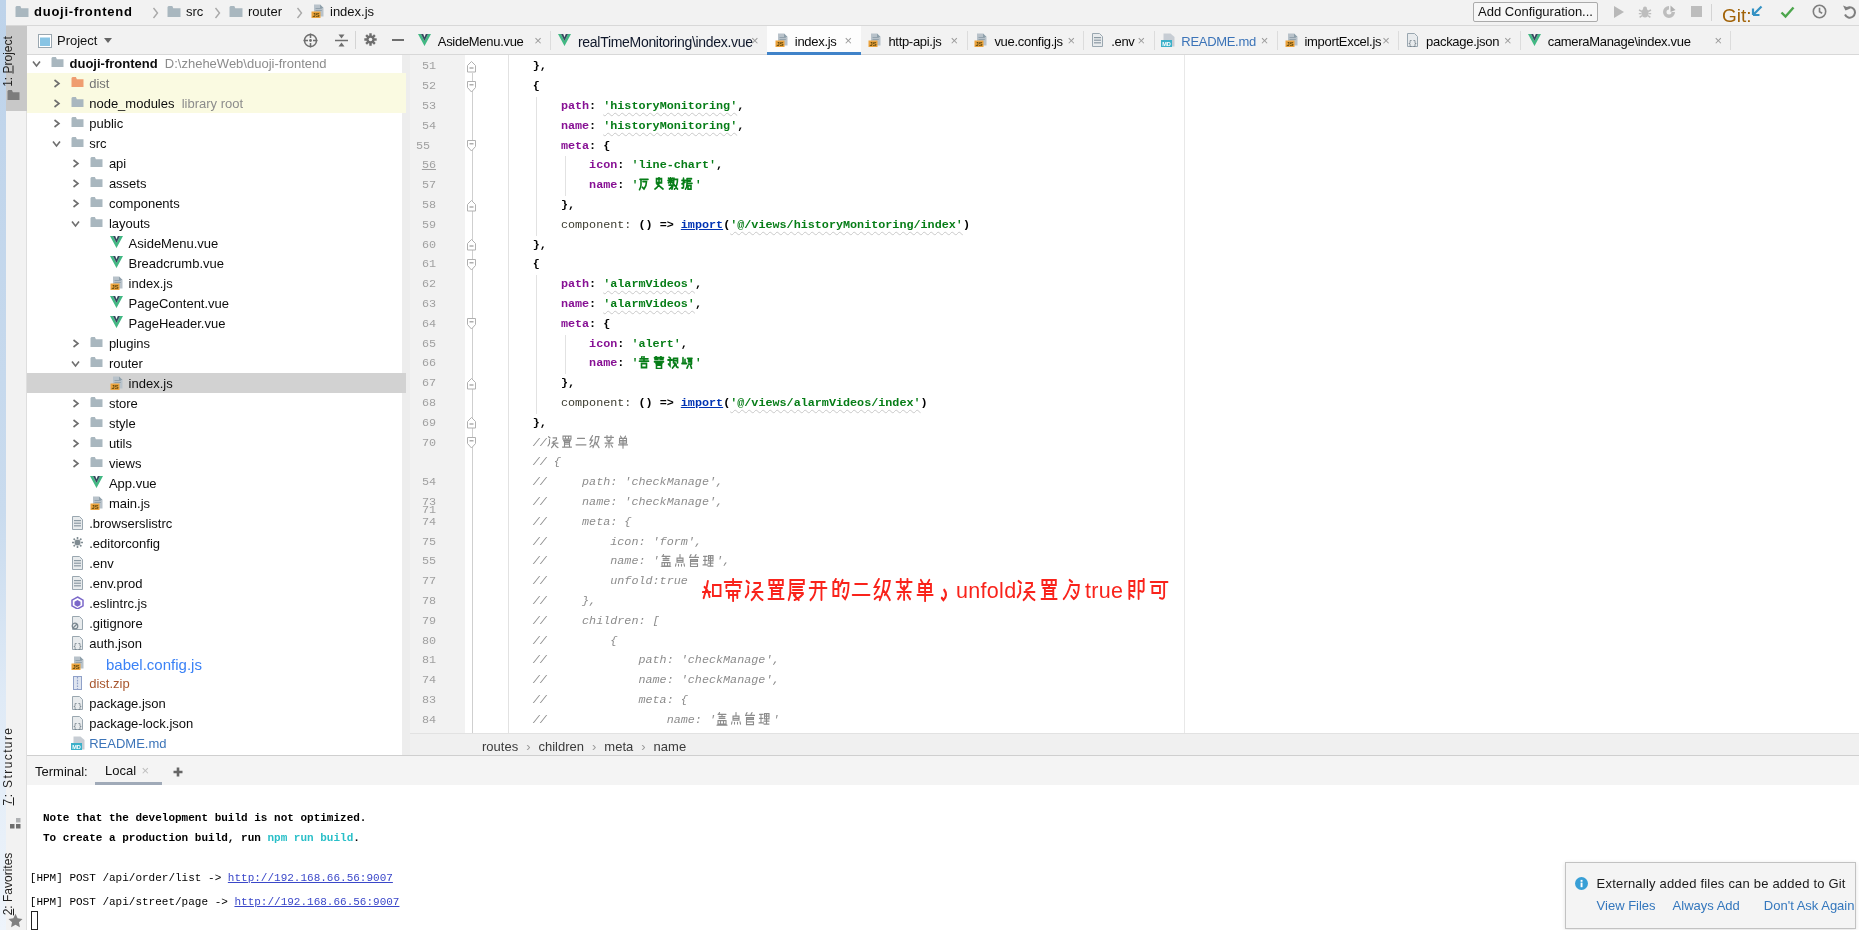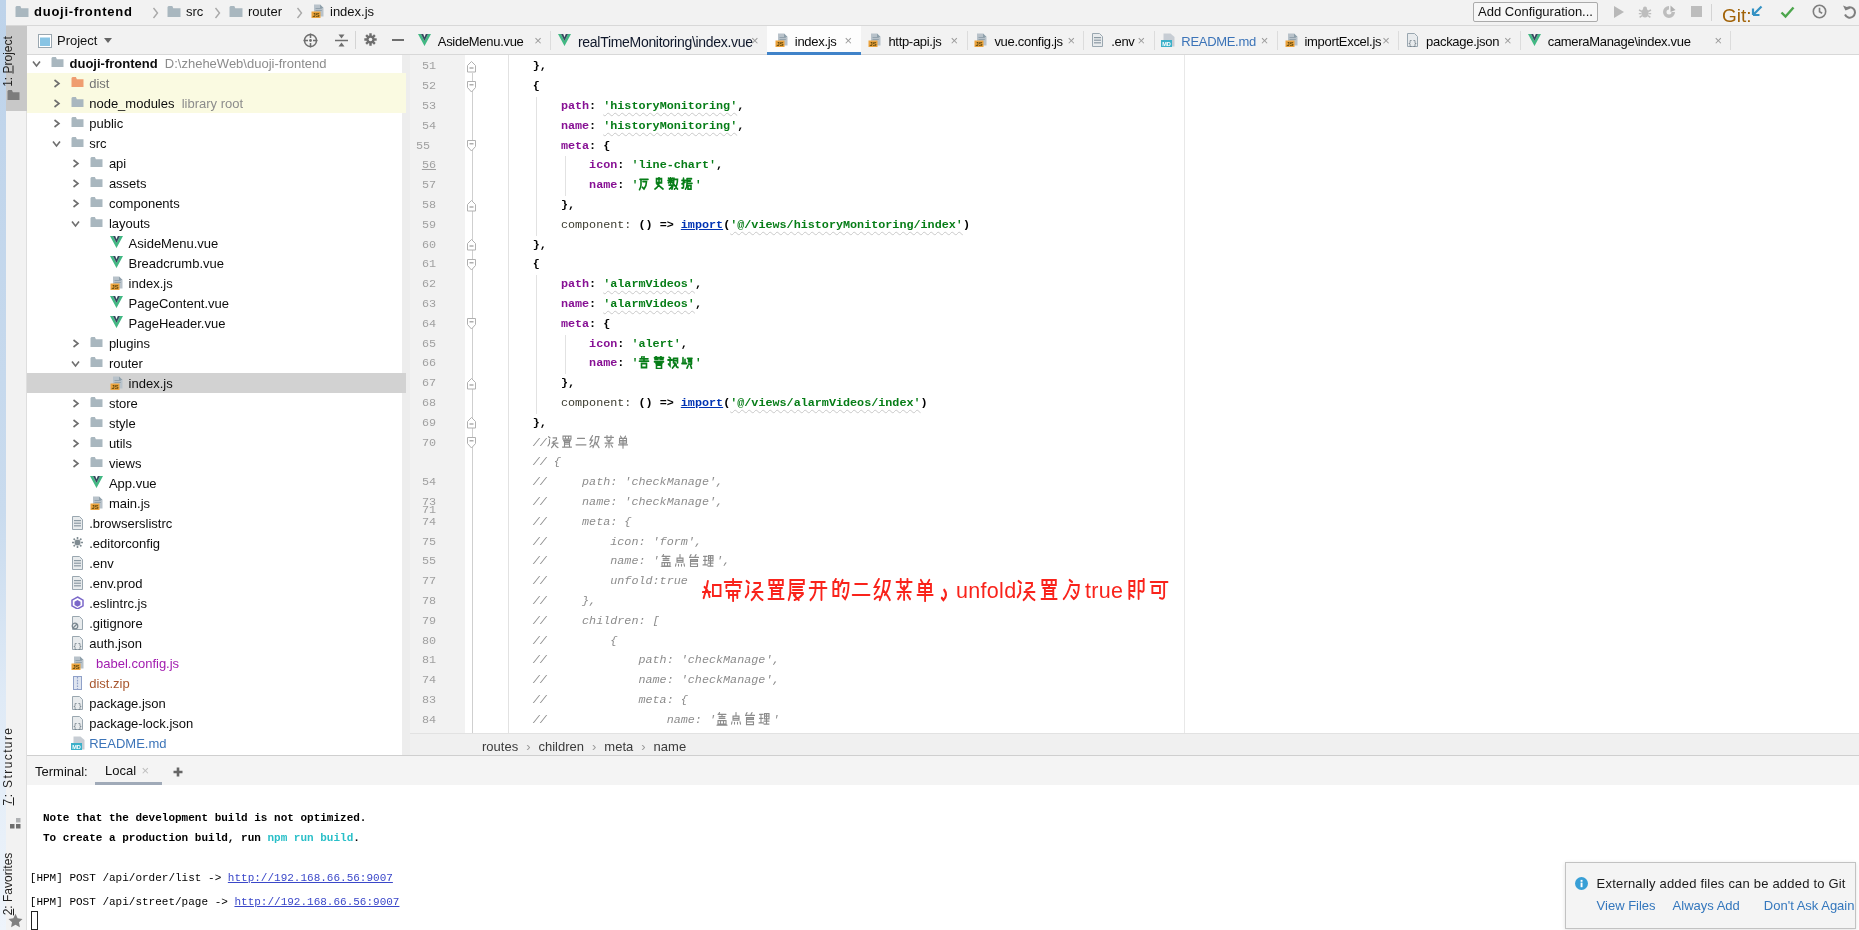--- a/index.html
+++ b/index.html
@@ -447,21 +447,21 @@
       <text x="6.5" y="11.5" font-family="Liberation Mono" font-size="8" fill="#6e7b85" text-anchor="middle">{}</text>
     </svg></div>
 <div class="abs" style="left:89.2px;top:635.6px;font-size:13px;color:#0d0d0d;font-weight:400;white-space:pre;">auth.json</div>
 <div class="abs" style="left:70.7px;top:656.2px;"><svg width="13" height="14" viewBox="0 0 13 14" style="">
       <path d="M3 0.5 H9 L12.5 4 V12.5 H3 Z" fill="#b8c2ca"></path>
       <path d="M9 0.5 L9 4 L12.5 4 Z" fill="#8fa0ab"></path>
       <path d="M4.5 4.5 H10.8 M4.5 6.5 H10.8" stroke="#93a2ad" stroke-width="1"></path>
       <rect x="0.5" y="7.5" width="9" height="6.5" fill="#eca33d"></rect>
       <text x="5" y="13" font-family="Liberation Sans" font-size="5.8" font-weight="bold" fill="#574208" text-anchor="middle">JS</text>
     </svg></div>
-<div class="abs" style="left:96px;top:655.6px;font-size:13px;color:#a21caf;font-weight:400;white-space:pre;">babel.config.js</div>
+<div class="abs" style="left:106px;top:655.6px;font-size:15px;color:#3b82f6;font-weight:400;white-space:pre;">babel.config.js</div>
 <div class="abs" style="left:70.7px;top:676.2px;"><svg width="13" height="14" viewBox="0 0 13 14" style="">
       <rect x="2.5" y="0.5" width="8" height="13" fill="#dfe5f0" stroke="#8fa0c8"></rect>
       <path d="M6.5 1 V13" stroke="#8fa0c8" stroke-width="1.2" stroke-dasharray="1.6 1.2"></path>
     </svg></div>
 <div class="abs" style="left:89.2px;top:675.6px;font-size:13px;color:#a8562e;font-weight:400;white-space:pre;">dist.zip</div>
 <div class="abs" style="left:70.7px;top:696.2px;"><svg width="13" height="14" viewBox="0 0 13 14" style="">
       <path d="M1.5 0.5 H8.5 L11.5 3.5 V13.5 H1.5 Z" fill="#e8ebed" stroke="#9aa7b0" stroke-width="1"></path>
       <text x="6.5" y="11.5" font-family="Liberation Mono" font-size="8" fill="#6e7b85" text-anchor="middle">{}</text>
     </svg></div>
 <div class="abs" style="left:89.2px;top:695.6px;font-size:13px;color:#0d0d0d;font-weight:400;white-space:pre;">package.json</div>

